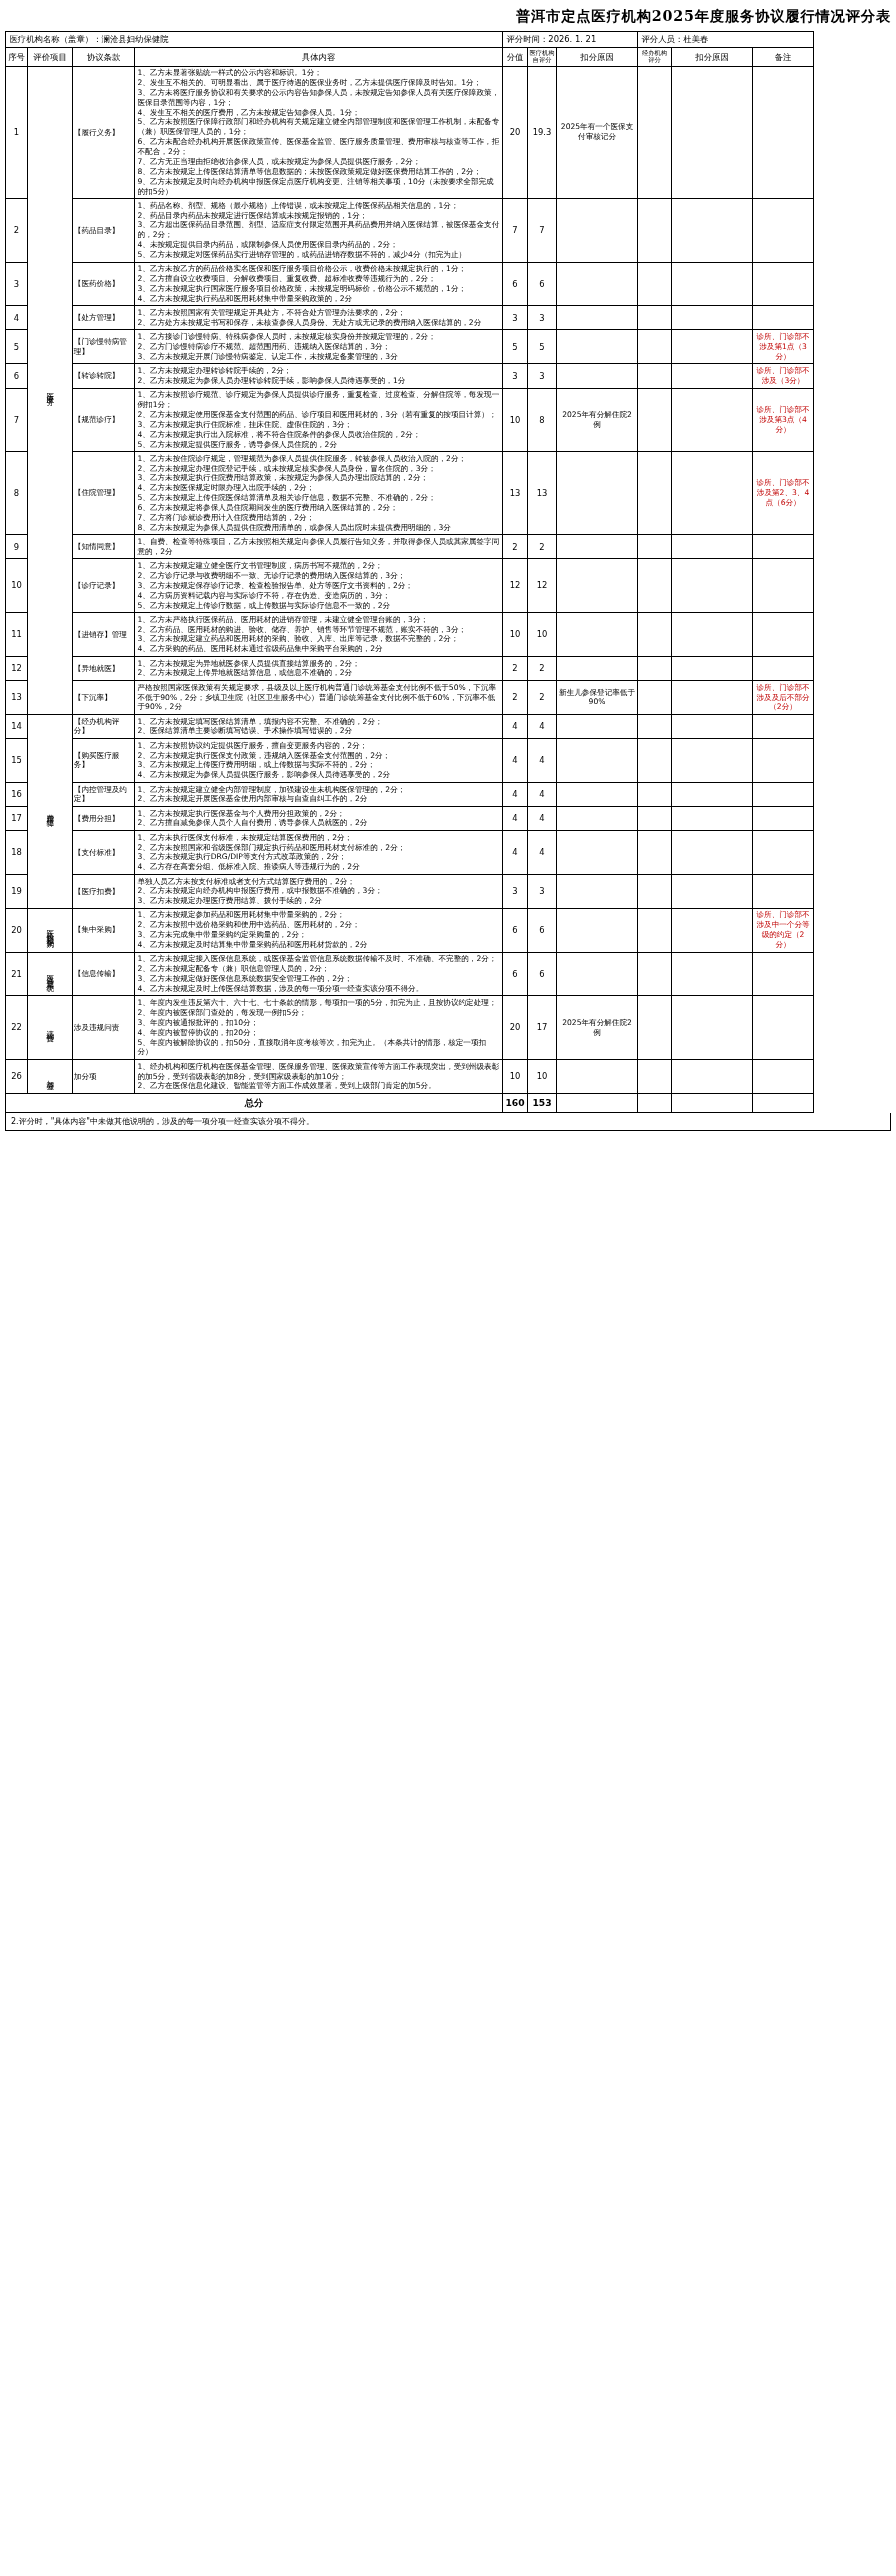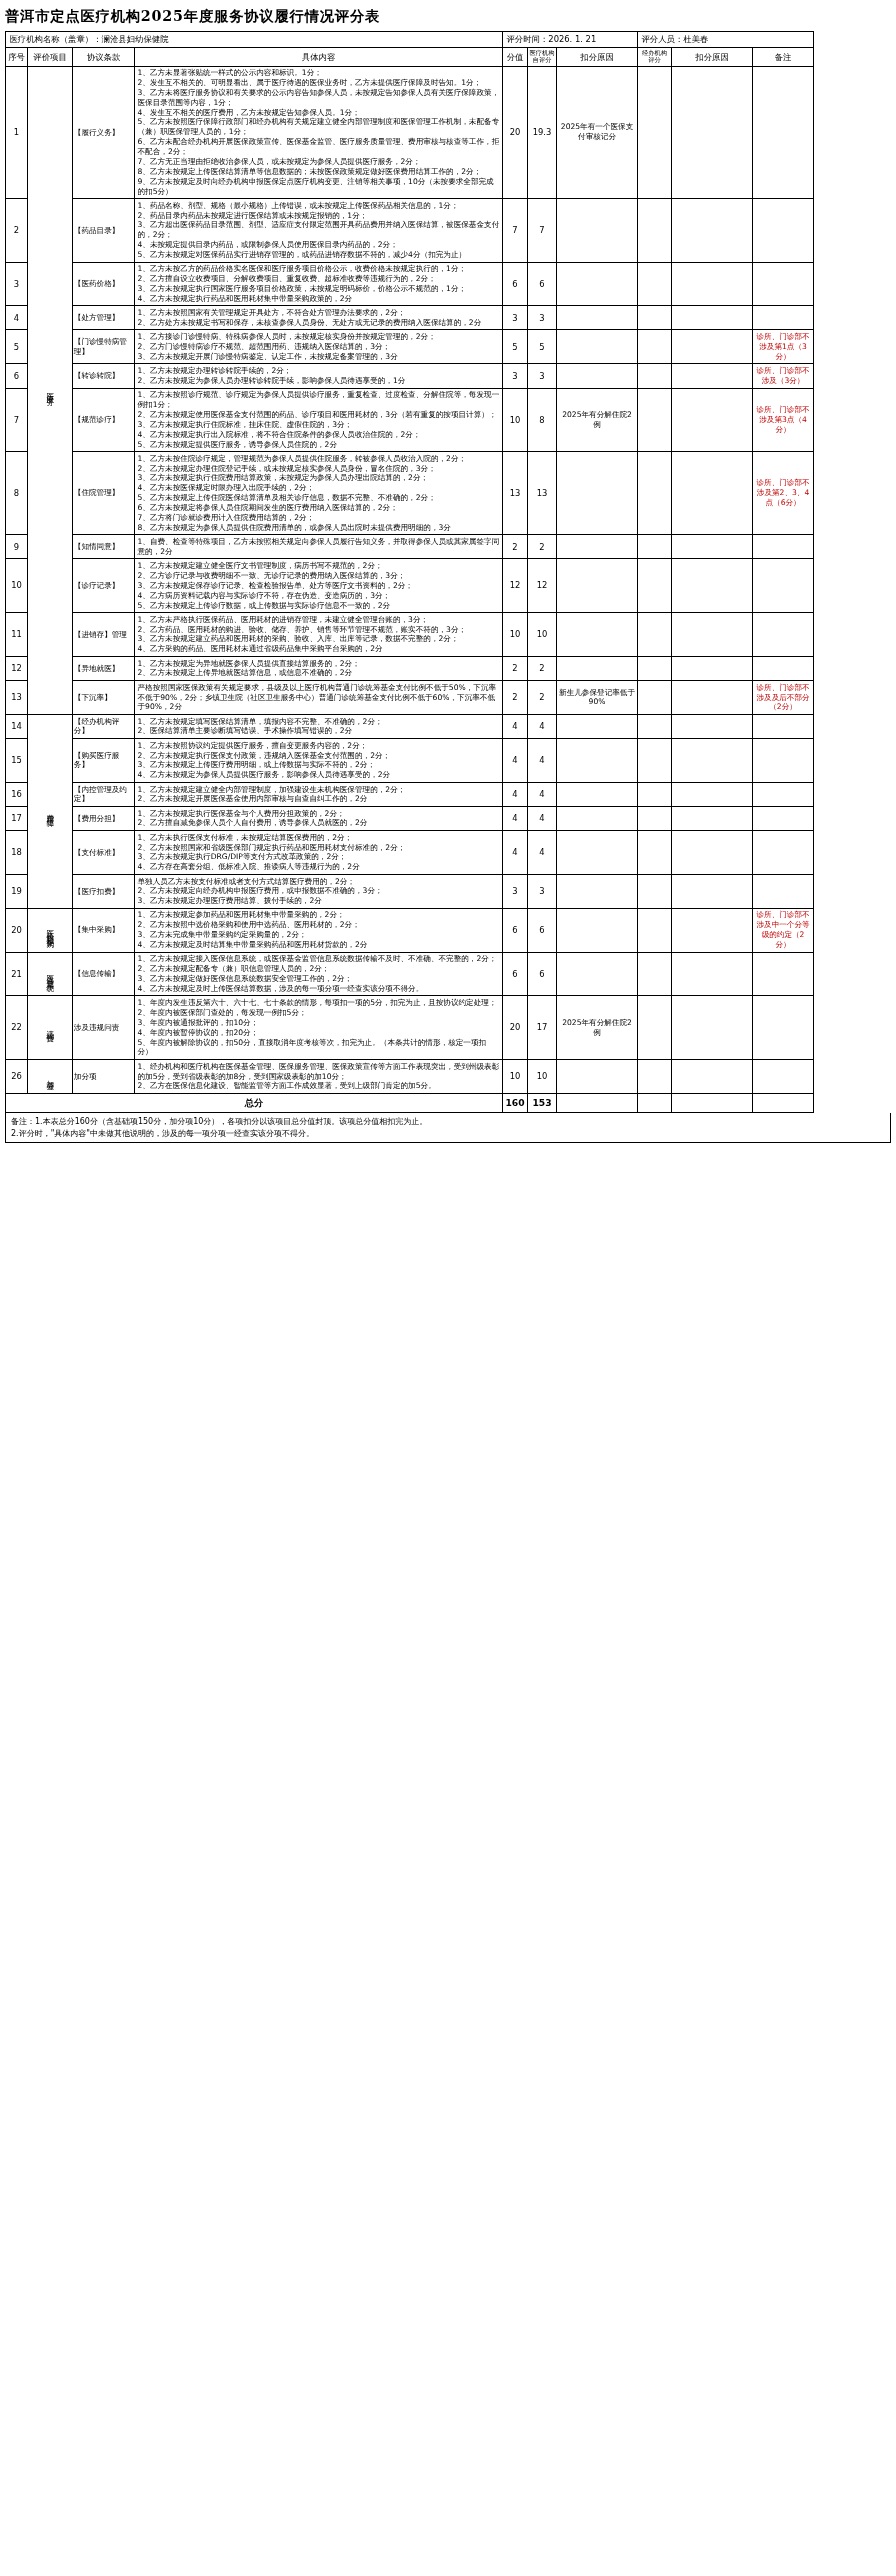--- a/index.html
+++ b/index.html
@@ -5,21 +5,21 @@
   * { box-sizing: border-box; }
   body {
     margin: 0;
     padding: 0;
     background: #fff;
     font-family: "DejaVu Sans", "Liberation Sans", sans-serif;
     width: 896px;
   }
   .page { width: 896px; padding: 3.4px 5px 5px 5px; }
   .doc-title {
-    text-align: left;
+    text-align: right;
     font-size: 14.3px;
     font-weight: bold;
     letter-spacing: 0.8px;
     padding: 3.4px 0 5px 0;
     font-family: "DejaVu Serif", "Liberation Serif", serif;
   }
   table { border-collapse: collapse; width: 706px; table-layout: fixed; }
   td, th { border: 0.8px solid #000; vertical-align: middle; font-size: 7.6px; line-height: 1.25; padding: 0.8px 1.7px; }
   .hdr-row td { font-size: 8.4px; padding: 2.5px 3.4px; }
   .hdr-label { text-align: left; white-space: nowrap; }
@@ -445,17 +445,16 @@
         <td>153</td>
         <td></td>
         <td></td>
         <td></td>
         <td></td>
       </tr>
     </tbody>
   </table>
 
   <div class="footer">
-    <div>备注：1.本表总分160分（含基础项150分，加分项10分），各项扣分以该项目总分值封顶。该项总分值相扣完为止。</div>
     <div>2.评分时，"具体内容"中未做其他说明的，涉及的每一项分项一经查实该分项不得分。</div>
   </div>
 </div>
 
 
 </body></html>

